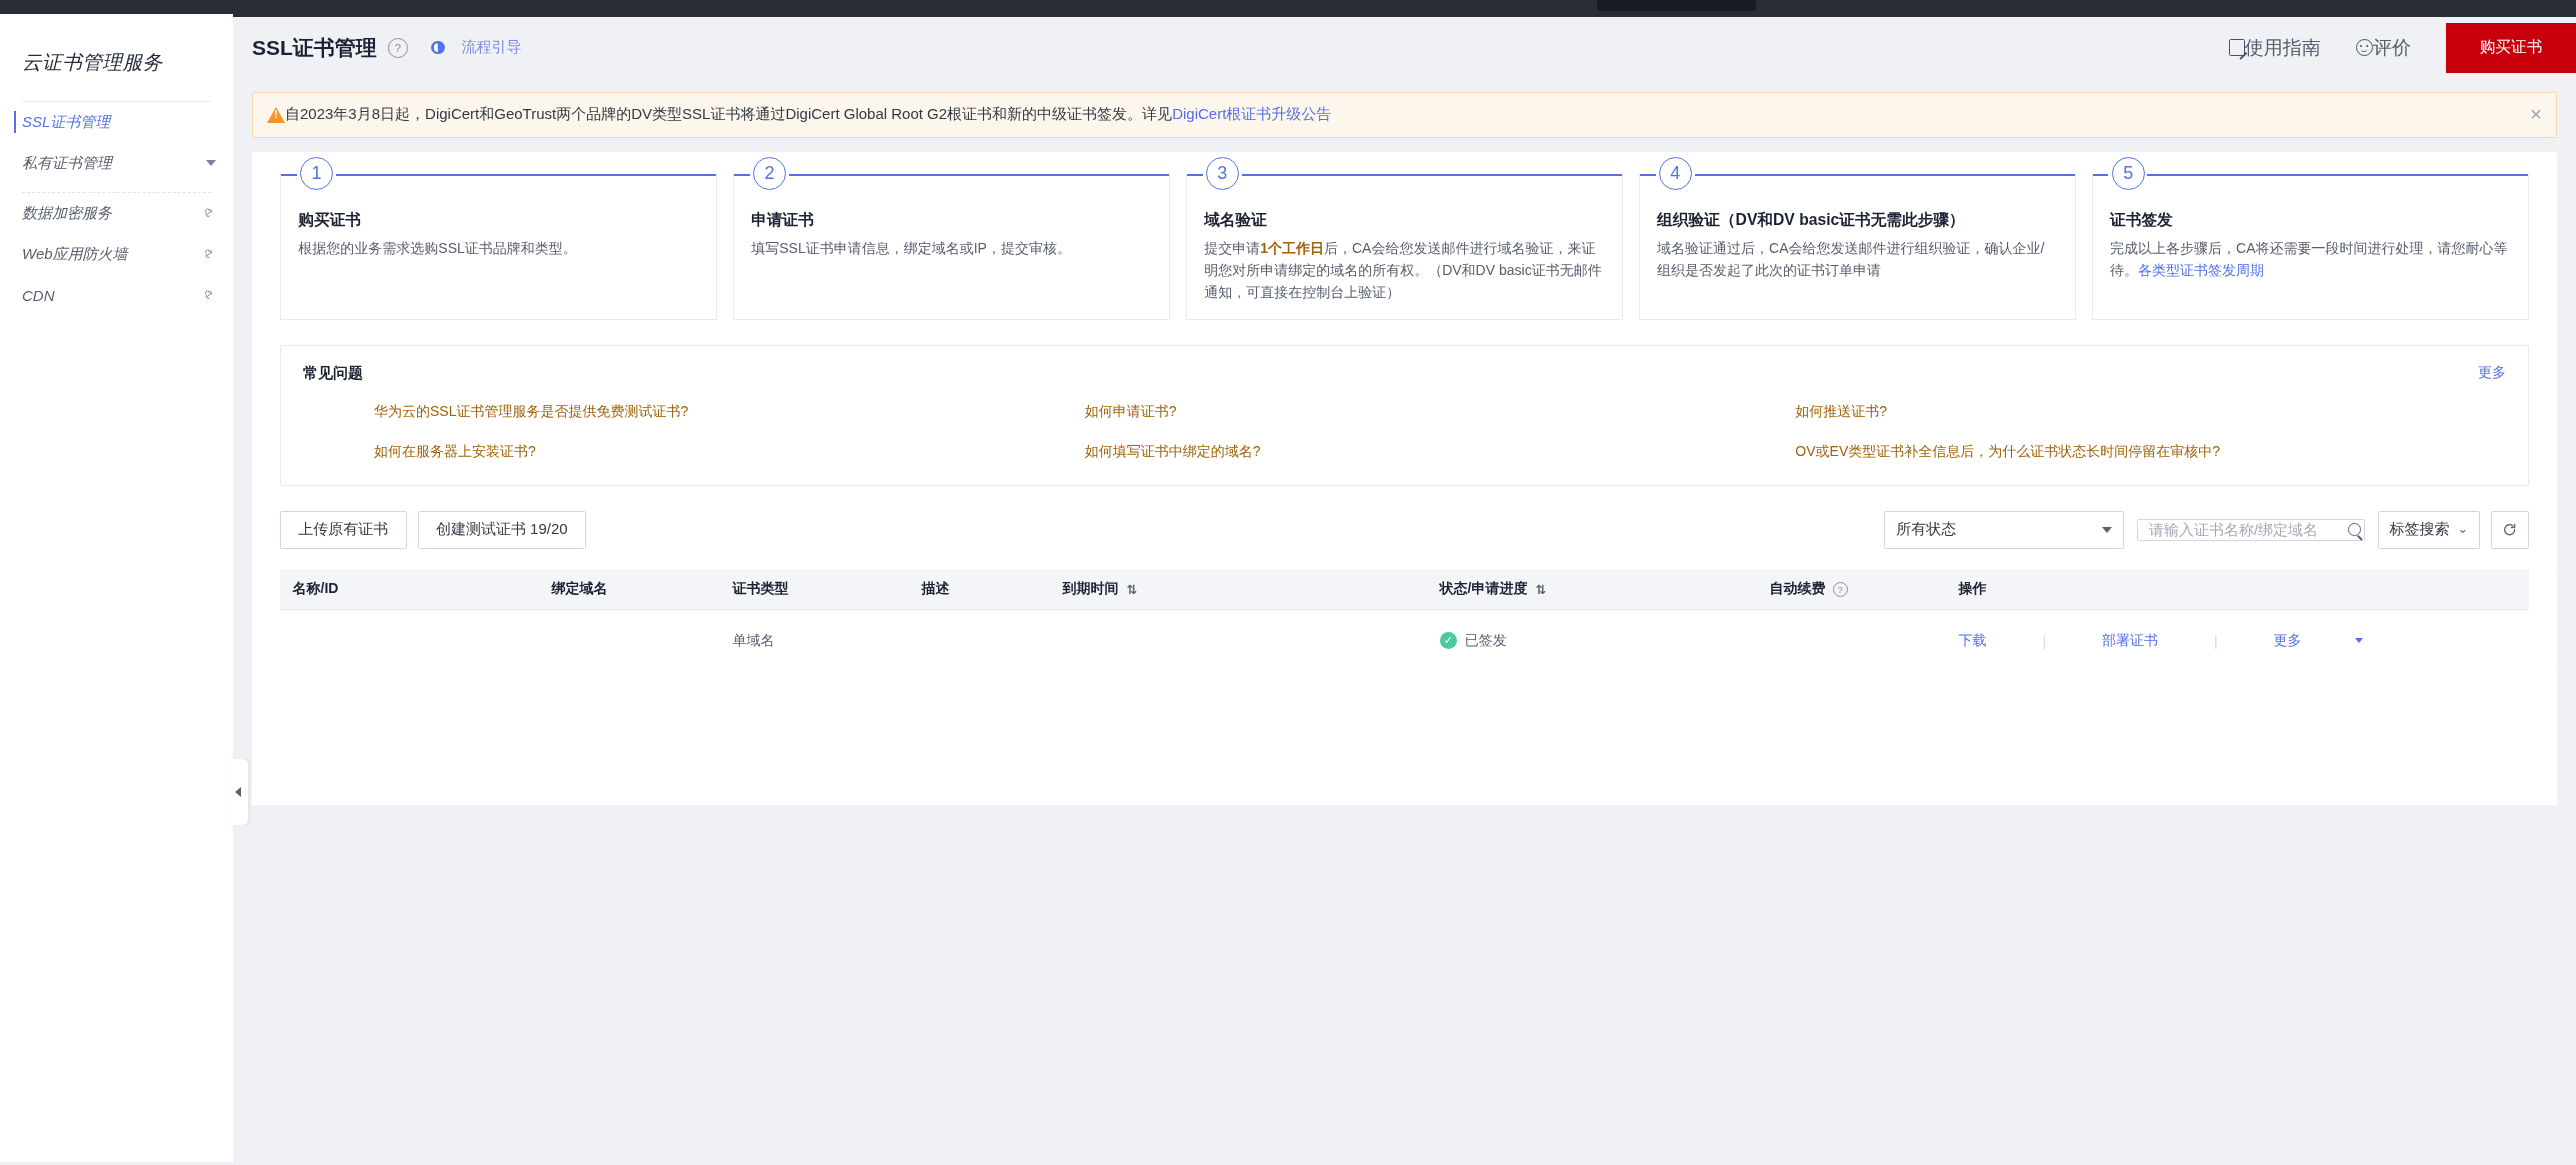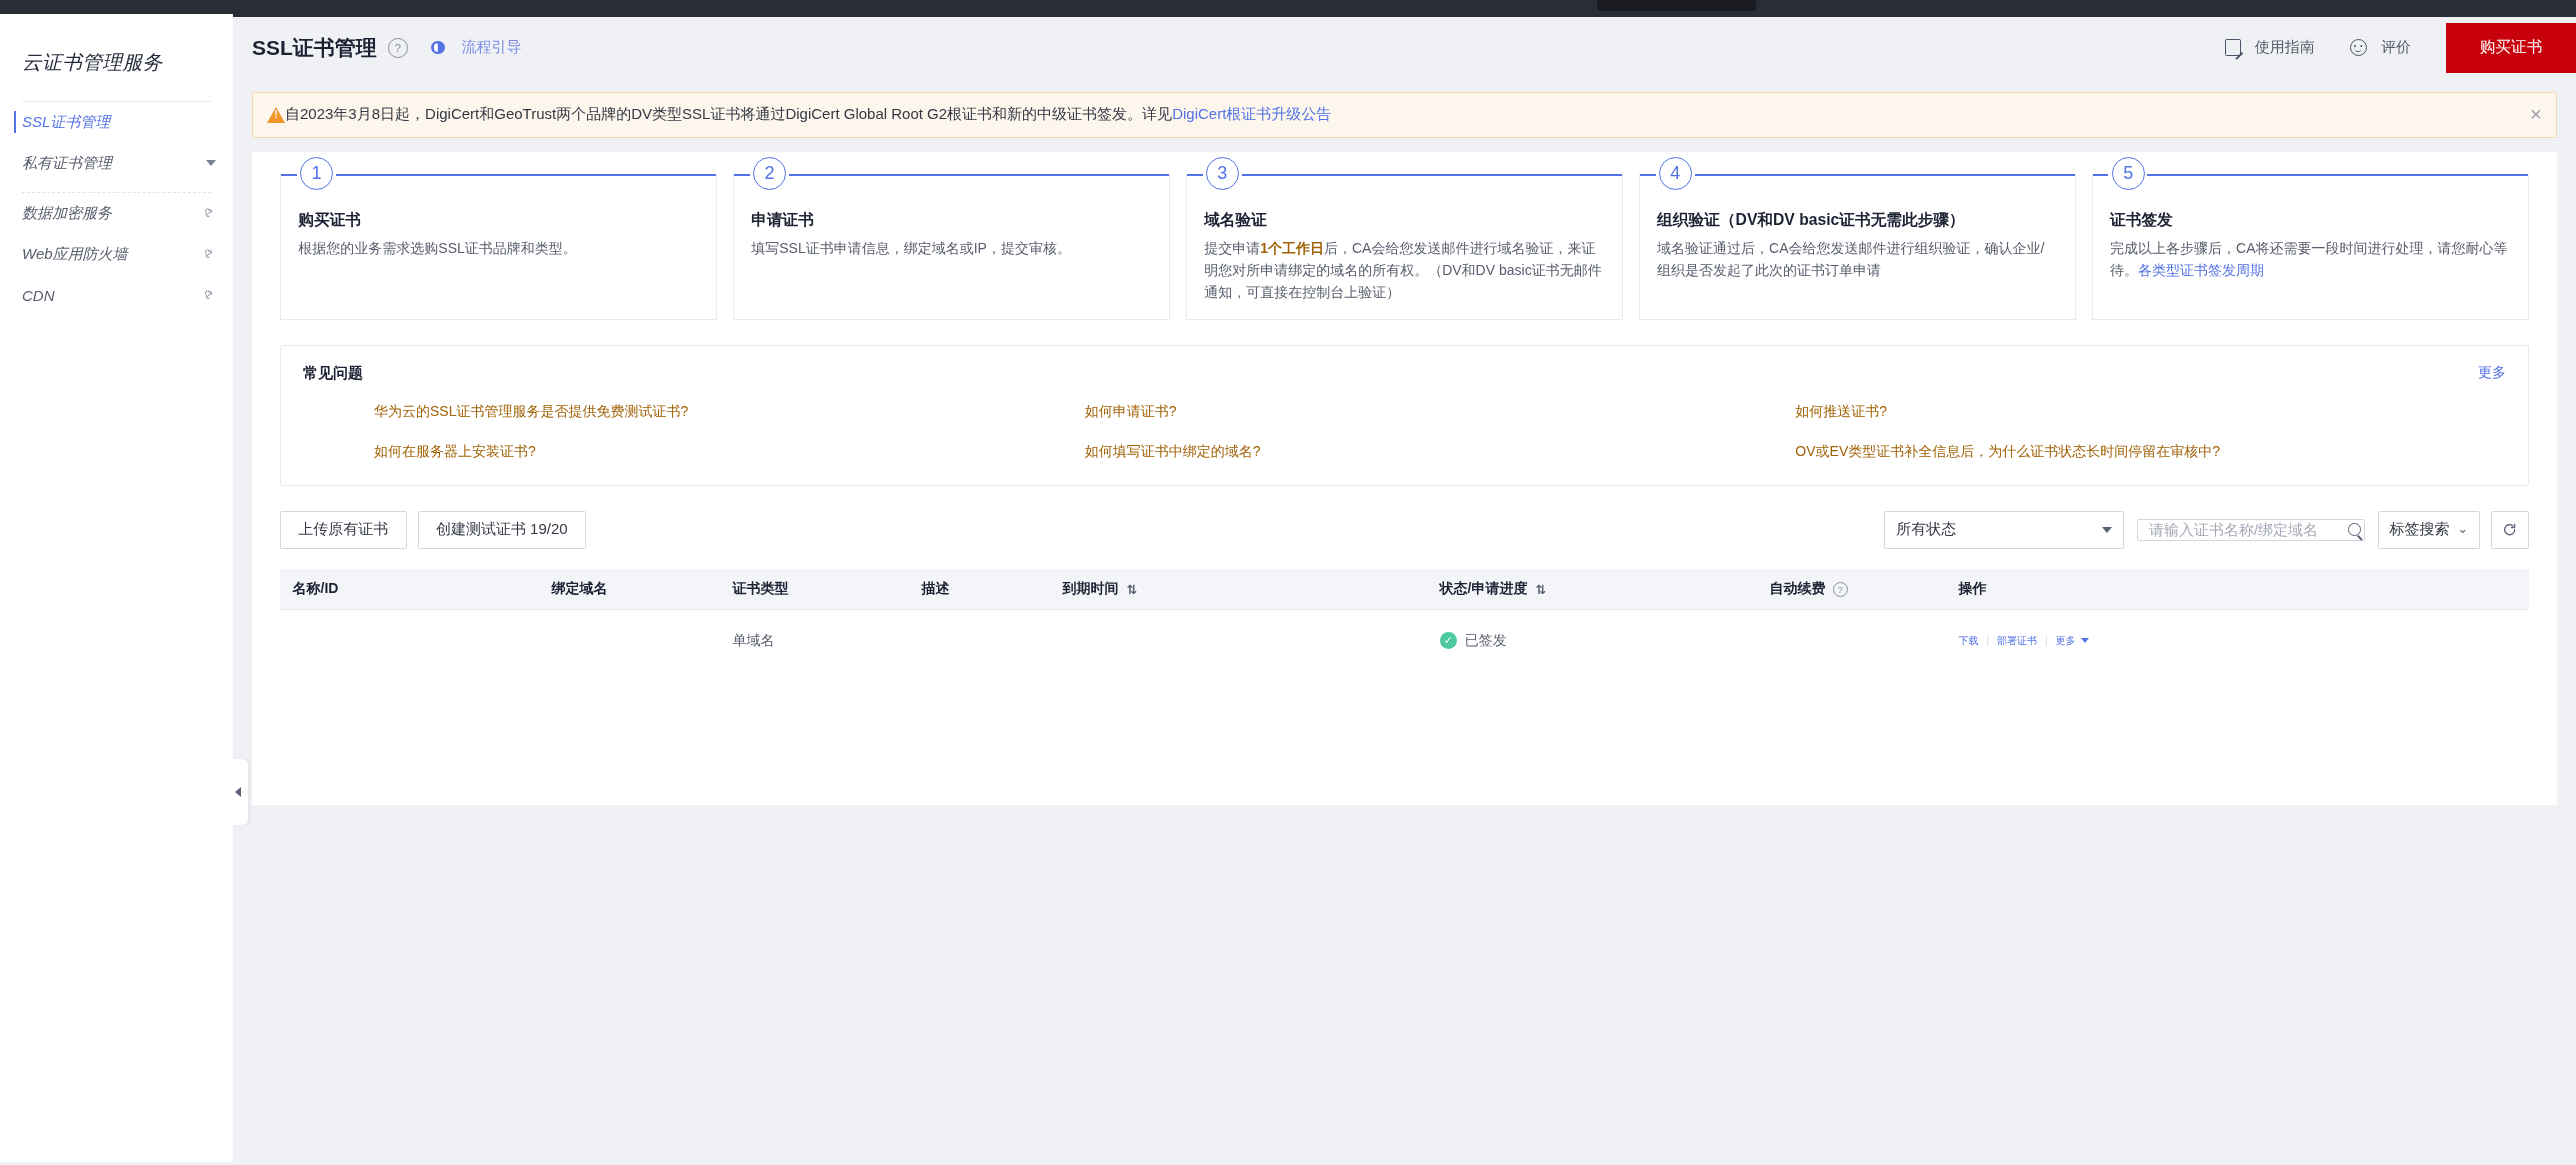--- a/index.html
+++ b/index.html
@@ -80,22 +80,22 @@
   }
   .eye-dot::after {
     content: ""; position: absolute; left: 2.4px; top: 2.4px;
     width: 8.6px; height: 8.6px; border-radius: 50%; background: #ffffff;
     clip-path: inset(0 50% 0 0);
   }
   .header-right {
     margin-left: auto; display: flex; align-items: center; height: 100%;
   }
   .header-action {
-    display: flex; align-items: center; gap: 14px;
-    font-size: 15px; color: #575d6c; cursor: pointer; margin-right: 35px;
+    display: flex; align-items: center; gap: 0;
+    font-size: 19px; color: #575d6c; cursor: pointer; margin-right: 35px;
   }
   .icon-guide {
     width: 15.7px; height: 17.3px; border: 1.6px solid #4a5066; border-radius: 1.6px;
     position: relative;
   }
   .icon-guide::after {
     content: ""; position: absolute; right: -3.9px; bottom: -2.4px;
     width: 8.6px; height: 2.4px; background: #4a5066; transform: rotate(-45deg);
   }
   .icon-smile {
@@ -253,21 +253,21 @@
   .tbl tbody td {
     height: 61px; padding: 0 12.6px; font-size: 14px; color: #575d6c;
     vertical-align: middle;
   }
   .status-cell { display: flex; align-items: center; gap: 7.9px; }
   .check-badge {
     width: 17.3px; height: 17.3px; border-radius: 50%; background: #4cc9a0;
     display: flex; align-items: center; justify-content: center;
     color: #fff; font-size: 11px; line-height: 1;
   }
-  .ops { display: flex; align-items: center; font-size: 10px; }
+  .ops { display: flex; align-items: center; font-size: 14px; gap: 48px; }
   .ops a { color: #5272e6; text-decoration: none; cursor: pointer; }
   .ops .sep { color: #d4d7e0; margin: 0 7.9px; }
   .ops .dn {
     width: 0; height: 0; margin-left: 5.5px;
     border-left: 4.7px solid transparent; border-right: 4.7px solid transparent;
     border-top: 5.5px solid #5272e6;
   }
   .panel-bottom { height: 134px; background: #fff; margin: 0 19px 0 19px; }
 </style>
 </head>

